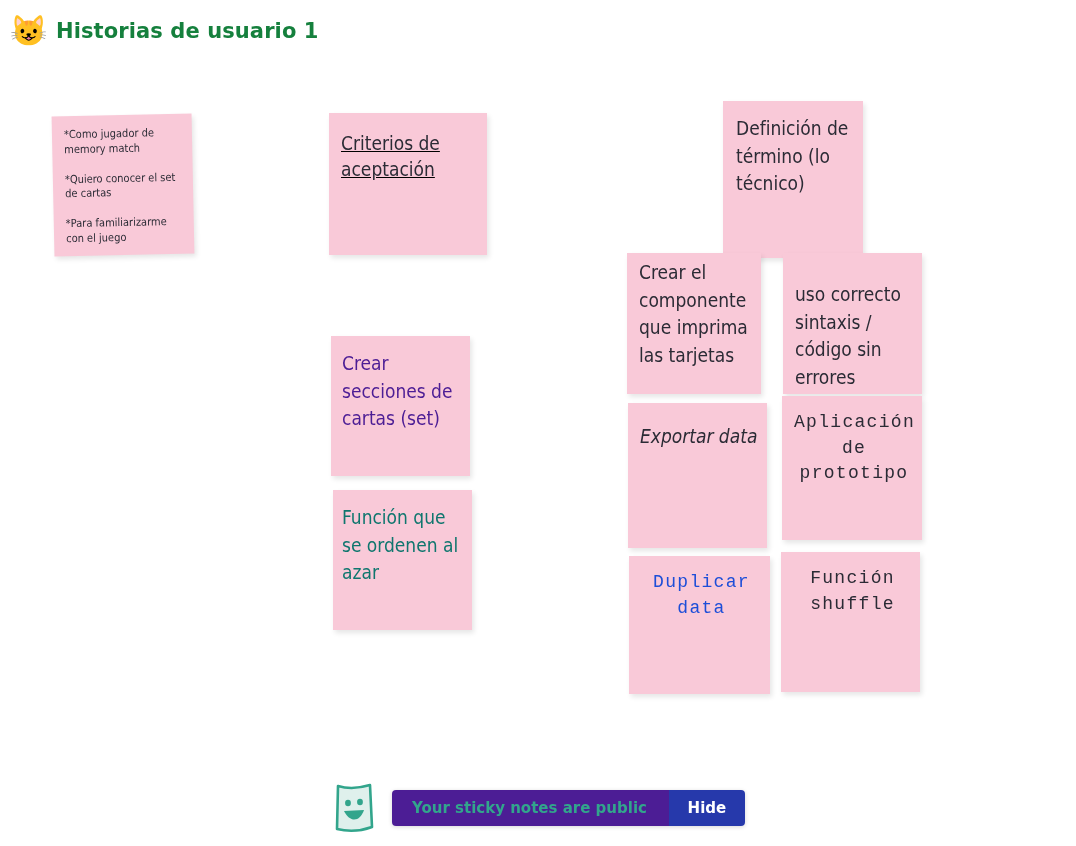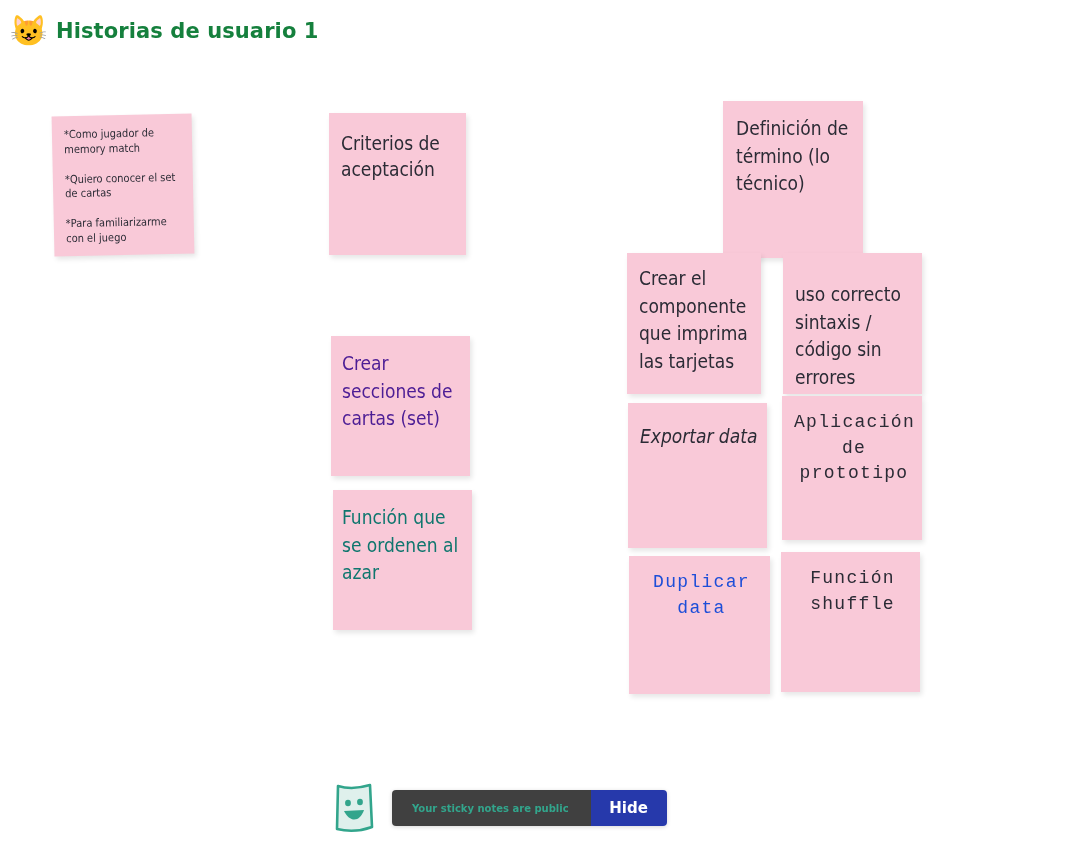--- a/index.html
+++ b/index.html
@@ -104,24 +104,24 @@
     height: 36px;
     border-radius: 4px;
     overflow: hidden;
     box-shadow: 0 1px 4px rgba(0,0,0,0.16);
     background: #ffffff;
   }
   #banner-message {
     display: flex;
     align-items: center;
     padding: 0 22px 0 20px;
-    background: #404040;
+    background: #4c1d95;
     color: #32a58c;
     font-family: "DejaVu Sans", sans-serif;
-    font-size: 10px;
+    font-size: 15px;
     font-weight: bold;
     white-space: nowrap;
   }
   #hide-button {
     display: flex;
     align-items: center;
     justify-content: center;
     min-width: 76px;
     padding: 0 16px;
     background: #2639ab;
@@ -142,28 +142,28 @@
 </div>
 
 <div id="board-canvas">
     <div class="sticky-note font-marker" style="left: 53px; top: 115px; width: 140px; height: 140px; background: rgb(249, 201, 216); transform: rotate(-1.2deg);">
       <span class="note-text" style="font-size: 11px; line-height: 1.35; color: rgb(43, 43, 53); padding-top: 12px; padding-left: 12px; padding-right: 8px;">*Como jugador de memory match
 
 *Quiero conocer el  set de cartas
 
 *Para familiarizarme con el juego</span>
     </div>
-    <div class="sticky-note font-marker" style="left: 329px; top: 113px; width: 137px; height: 142px; background: rgb(249, 201, 216);">
+    <div class="sticky-note font-marker" style="left: 329px; top: 113px; width: 158px; height: 142px; background: rgb(249, 201, 216); text-decoration: underline;">
       <span class="note-text" style="font-size: 19px; line-height: 1.35; color: rgb(43, 43, 53); padding-top: 18px; padding-left: 12px; padding-right: 8px;">Criterios de aceptación</span>
     </div>
     <div class="sticky-note font-marker" style="left: 723px; top: 101px; width: 140px; height: 157px; background: rgb(249, 201, 216);">
       <span class="note-text" style="font-size: 19px; line-height: 1.45; color: rgb(43, 43, 53); padding-top: 14px; padding-left: 13px; padding-right: 8px;">Definición de término (lo técnico)</span>
     </div>
     <div class="sticky-note font-marker" style="left: 627px; top: 253px; width: 134px; height: 141px; background: rgb(249, 201, 216);">
-      <span class="note-text" style="font-size: 19px; line-height: 1.45; color: rgb(43, 43, 53); padding-top: 12px; padding-left: 12px; padding-right: 8px;">Crear el componente que imprima las tarjetas</span>
+      <span class="note-text" style="font-size: 19px; line-height: 1.45; color: rgb(43, 43, 53); padding-top: 6px; padding-left: 12px; padding-right: 8px;">Crear el componente que imprima las tarjetas</span>
     </div>
     <div class="sticky-note font-marker" style="left: 783px; top: 253px; width: 139px; height: 141px; background: rgb(249, 201, 216);">
       <span class="note-text" style="font-size: 19px; line-height: 1.45; color: rgb(43, 43, 53); padding-top: 28px; padding-left: 12px; padding-right: 8px;">uso correcto sintaxis / código sin errores</span>
     </div>
     <div class="sticky-note font-marker" style="left: 331px; top: 336px; width: 139px; height: 140px; background: rgb(249, 201, 216);">
       <span class="note-text" style="font-size: 19px; line-height: 1.45; color: #4c1d95; padding-top: 14px; padding-left: 11px; padding-right: 8px;">Crear secciones de cartas (set)</span>
     </div>
     <div class="sticky-note font-marker" style="left: 628px; top: 403px; width: 139px; height: 145px; background: rgb(249, 201, 216);">
       <span class="note-text" style="font-size: 19px; line-height: 1.42; color: rgb(43, 43, 53); padding-top: 20px; padding-left: 12px; padding-right: 8px; font-style: italic;">Exportar data</span>
     </div>

